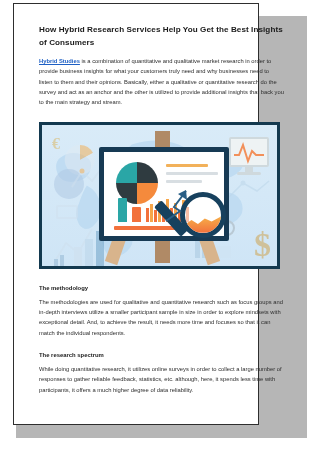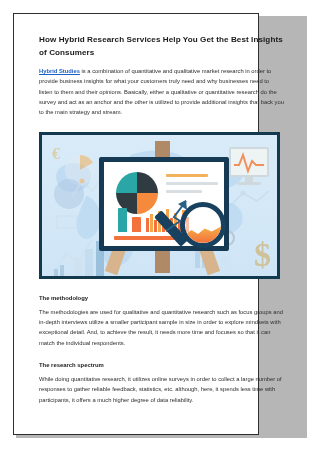--- a/index.html
+++ b/index.html
@@ -18,21 +18,21 @@
   }
   
   .page-shadow {
     position: absolute;
     left: 16px; top: 16px;
     width: 291px; height: 422px;
     background: #b6b6b6;
   }
   .page {
     position: absolute;
-    left: 13px; top: 13px;
+    left: 13px; top: 3px;
     width: 246px;
     height: 422px;
     background: #ffffff;
     border: 1px solid #2e2e2e;
     padding-left: 12px;
   }
   .page-inner {
     position: absolute;
     left: 25px;
     top: 20px;

